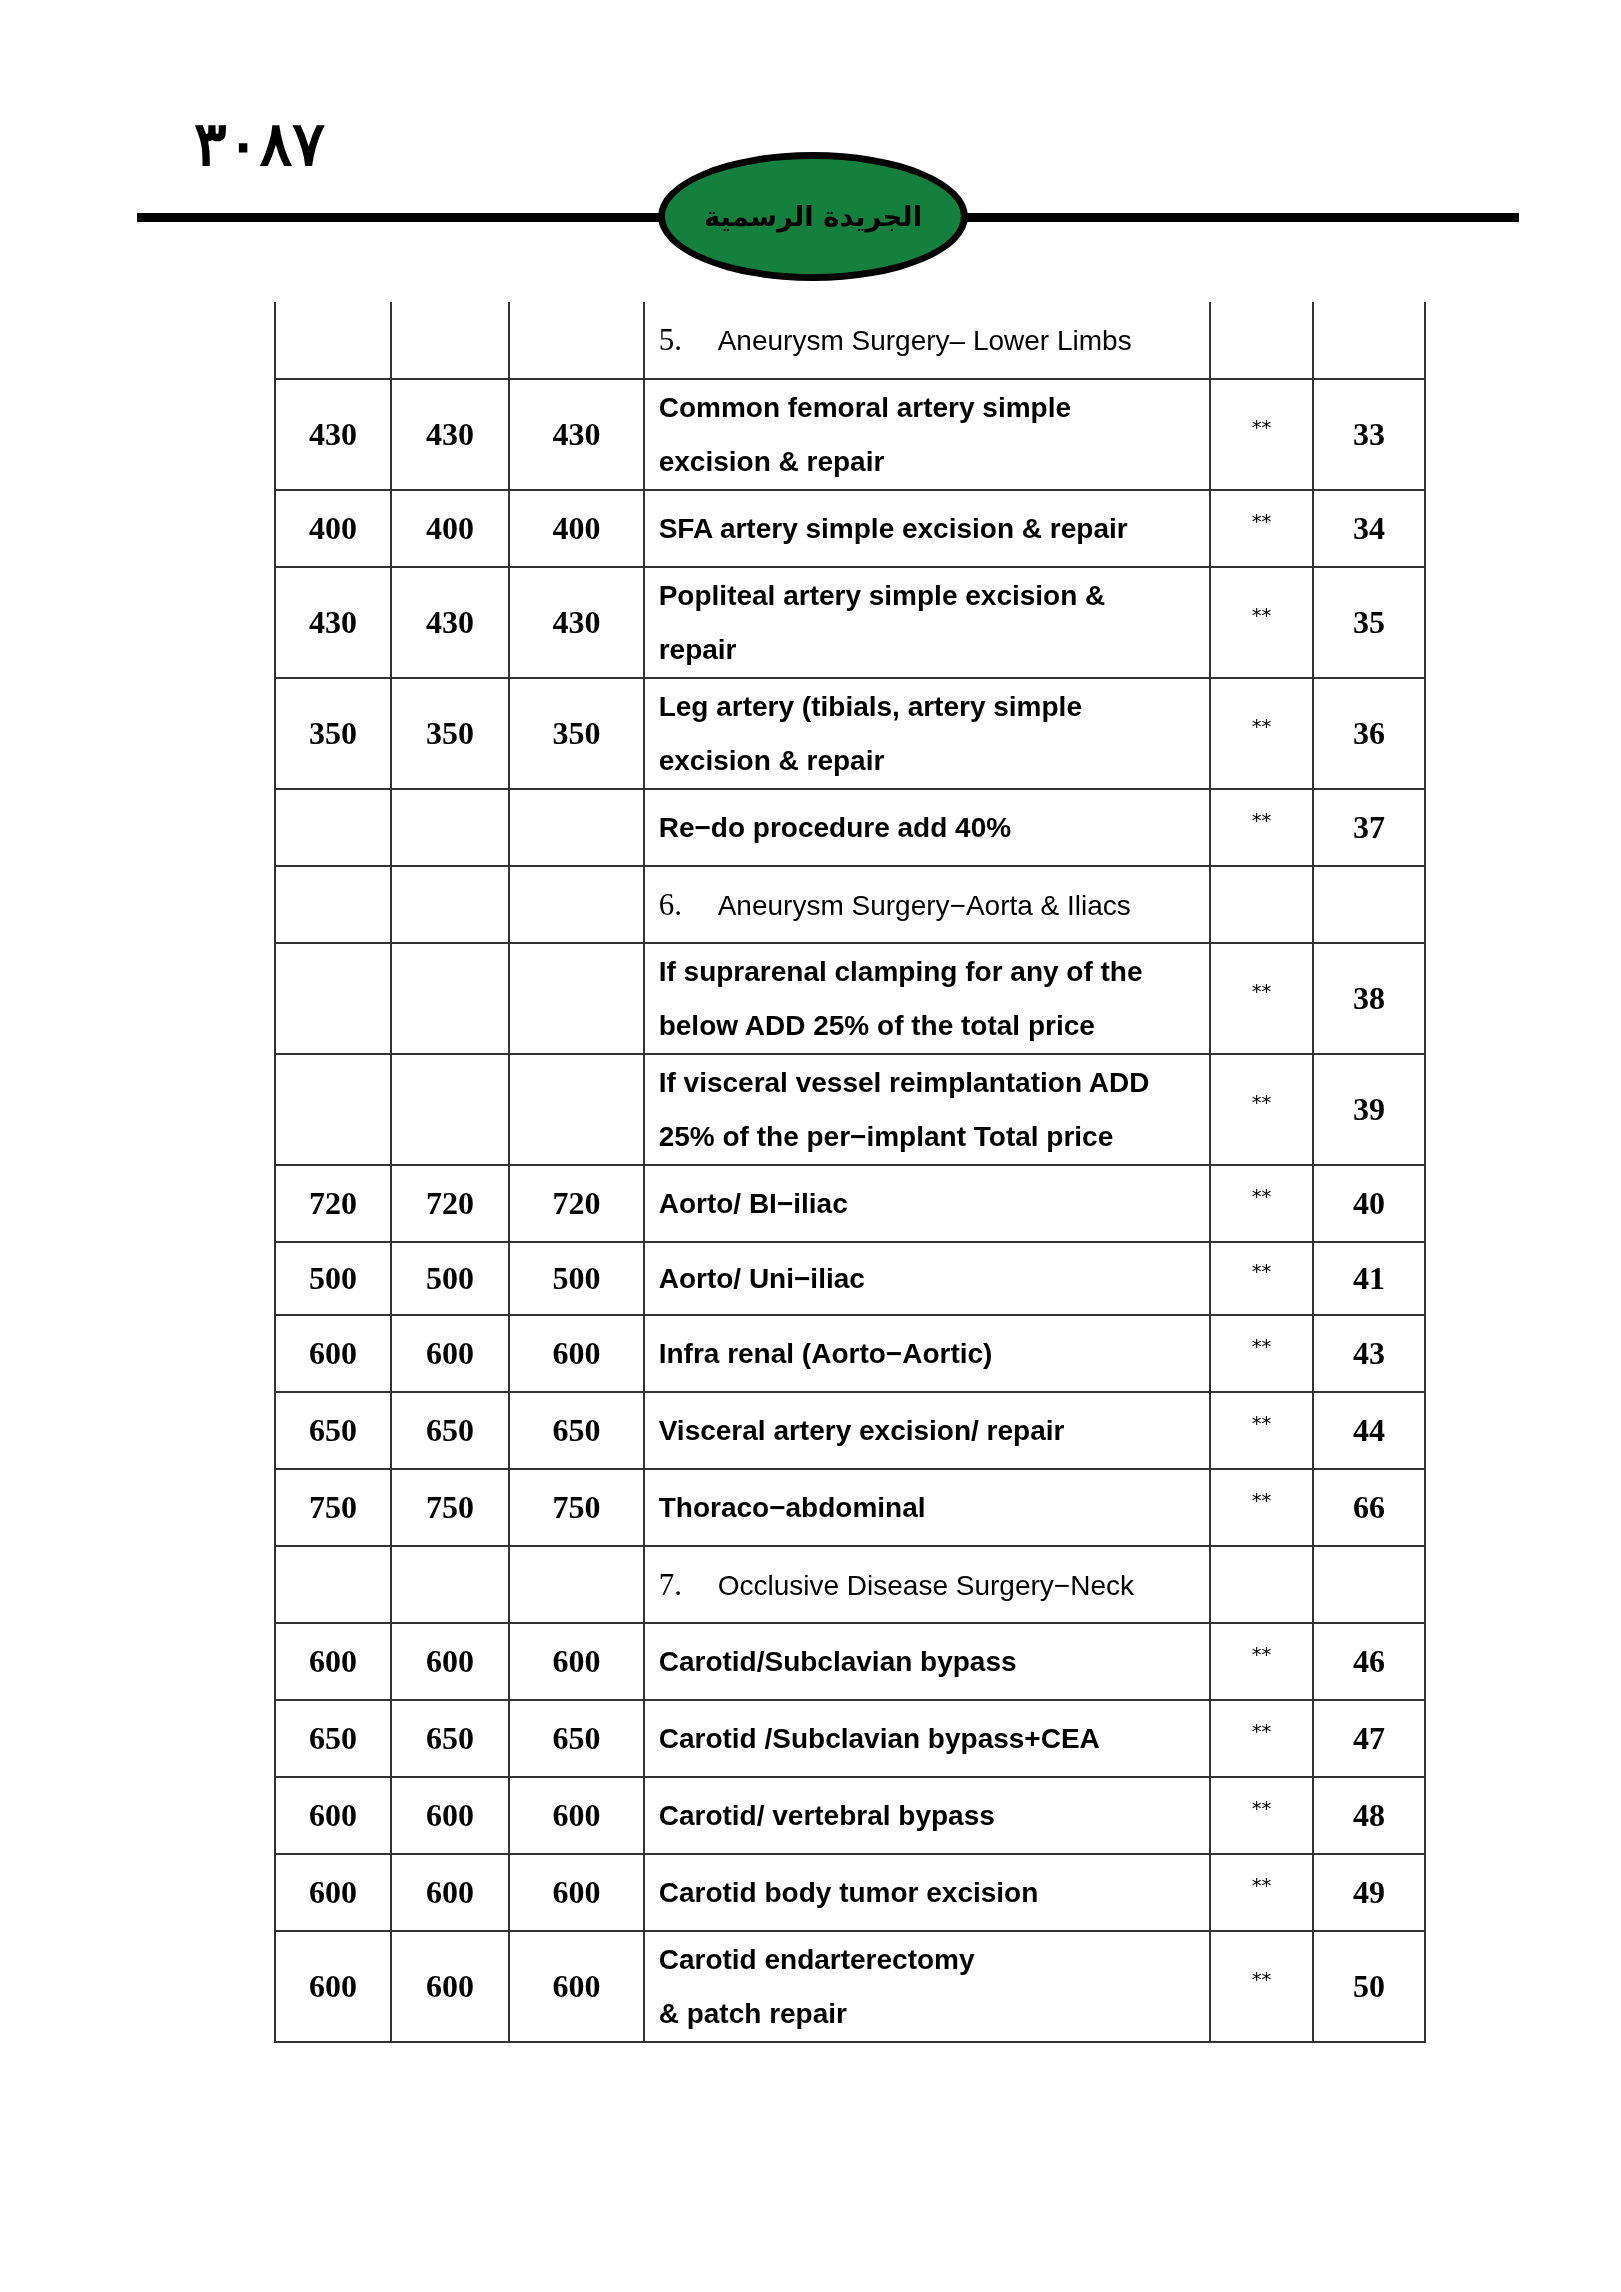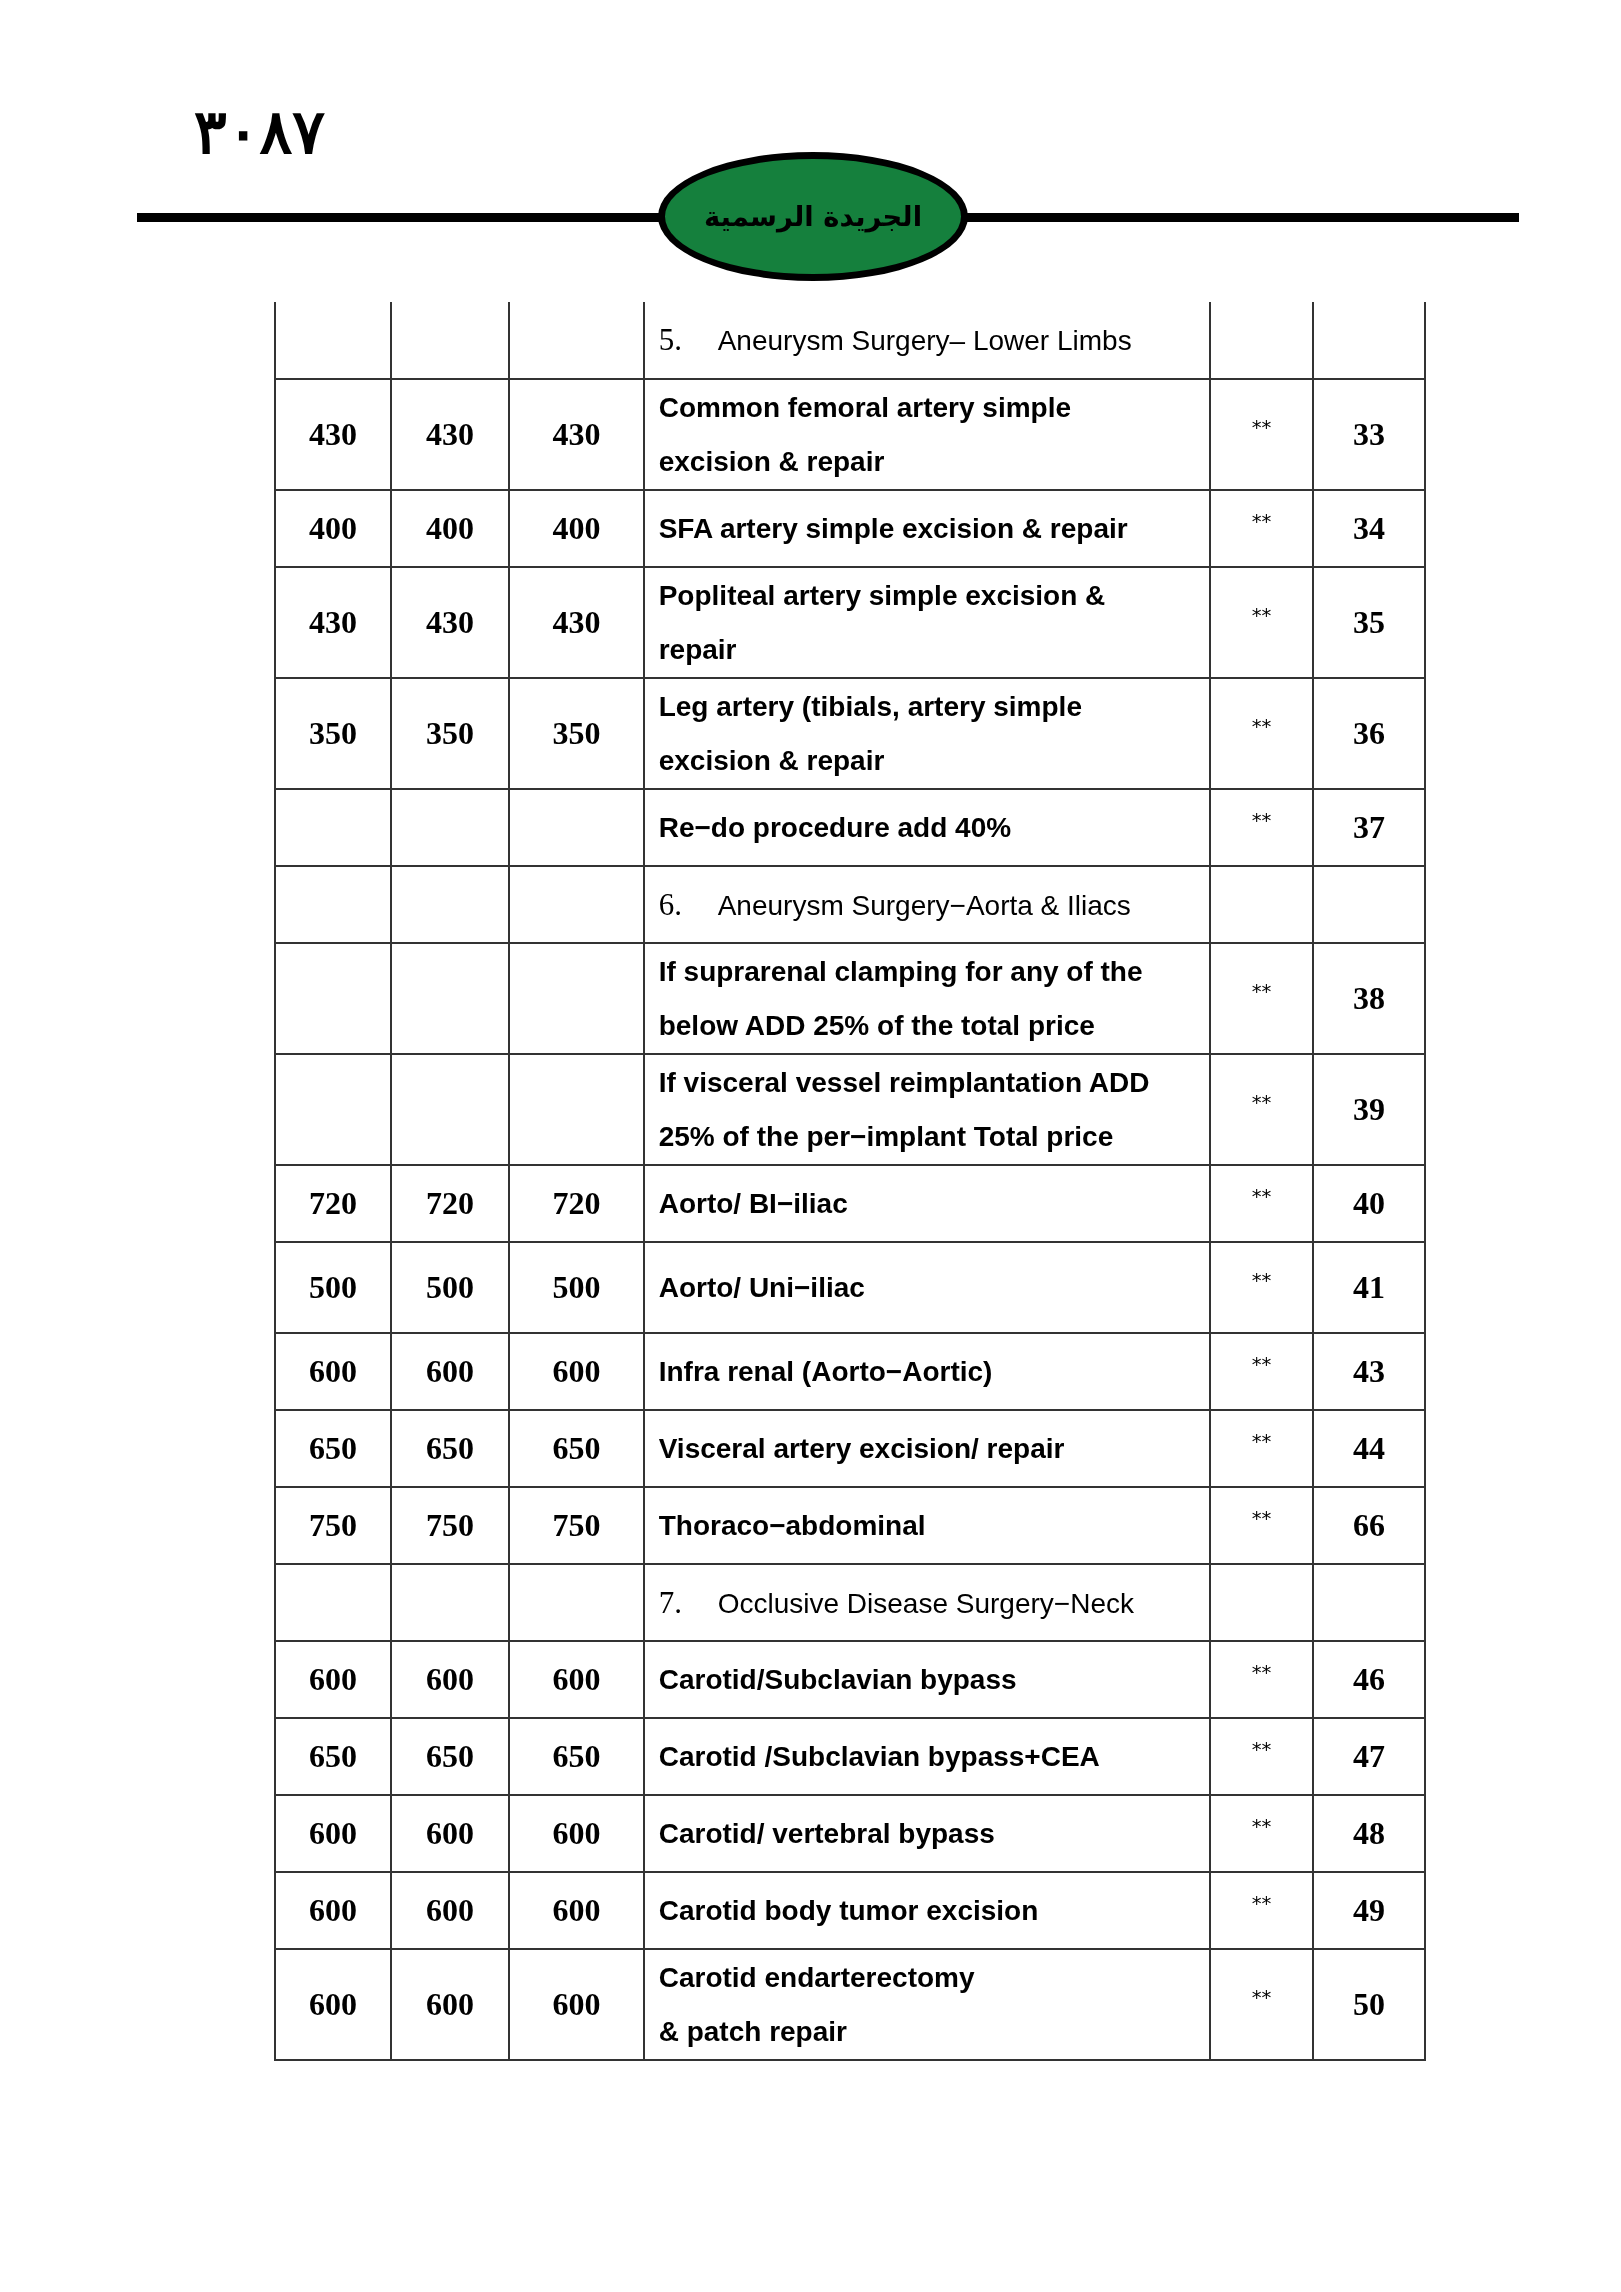--- a/index.html
+++ b/index.html
@@ -1,17 +1,17 @@
 <!DOCTYPE html>
 <html><head>
 <meta charset="utf-8">
 <style>
   html, body { margin:0; padding:0; background:#fff; }
   body { width:1621px; height:2293px; position:relative; overflow:hidden; font-family:"Liberation Sans", sans-serif; color:#000; }
-  .page-num { position:absolute; left:194px; top:96px; font-family:"DejaVu Serif", serif; font-weight:bold; font-size:61px; letter-spacing:5.9px; }
+  .page-num { position:absolute; left:194px; top:108px; font-family:"DejaVu Serif", serif; font-weight:bold; font-size:61px; letter-spacing:5.9px; }
   .rule { position:absolute; left:137px; top:213px; width:1382px; height:8.8px; background:#000; }
   .oval { position:absolute; left:658px; top:152px; width:310px; height:129px; border:7.8px solid #000; border-radius:50%; background:#15803d; box-sizing:border-box; display:flex; align-items:center; justify-content:center; }
   .oval span { font-family:"DejaVu Sans", sans-serif; font-weight:bold; font-size:27.4px; direction:rtl; }
   table { position:absolute; left:274px; top:302px; border-collapse:collapse; table-layout:fixed; width:1149px; }
   td { border:2px solid #333; padding:0; vertical-align:middle; }
   tr.first td { border-top:none; }
   .num { font-family:"Liberation Serif", serif; font-weight:bold; font-size:32px; text-align:center; }
   .desc { font-family:"Liberation Sans", sans-serif; font-weight:bold; font-size:28px; line-height:54px; padding-left:13.7px; }
   .sec { font-family:"Liberation Sans", sans-serif; font-weight:normal; font-size:28px; padding-left:13.7px; }
   .sec .sn { font-family:"Liberation Serif", serif; font-size:31px; display:inline-block; width:59px; }
@@ -130,21 +130,21 @@
       <tr style="height: 77px; border-radius: 14px;">
         <td class="num">720</td>
         <td class="num">720</td>
         <td class="num">720</td>
         <td class="desc">
           <div>Aorto/ BI−iliac</div>
         </td>
         <td class="star">**</td>
         <td class="num">40</td>
       </tr>
-      <tr style="height: 91px; padding-left: 19px;">
+      <tr style="height: 73px; padding-left: 19px;">
         <td class="num">500</td>
         <td class="num">500</td>
         <td class="num">500</td>
         <td class="desc">
           <div>Aorto/ Uni−iliac</div>
         </td>
         <td class="star">**</td>
         <td class="num">41</td>
       </tr>
       <tr style="height: 77px;">

